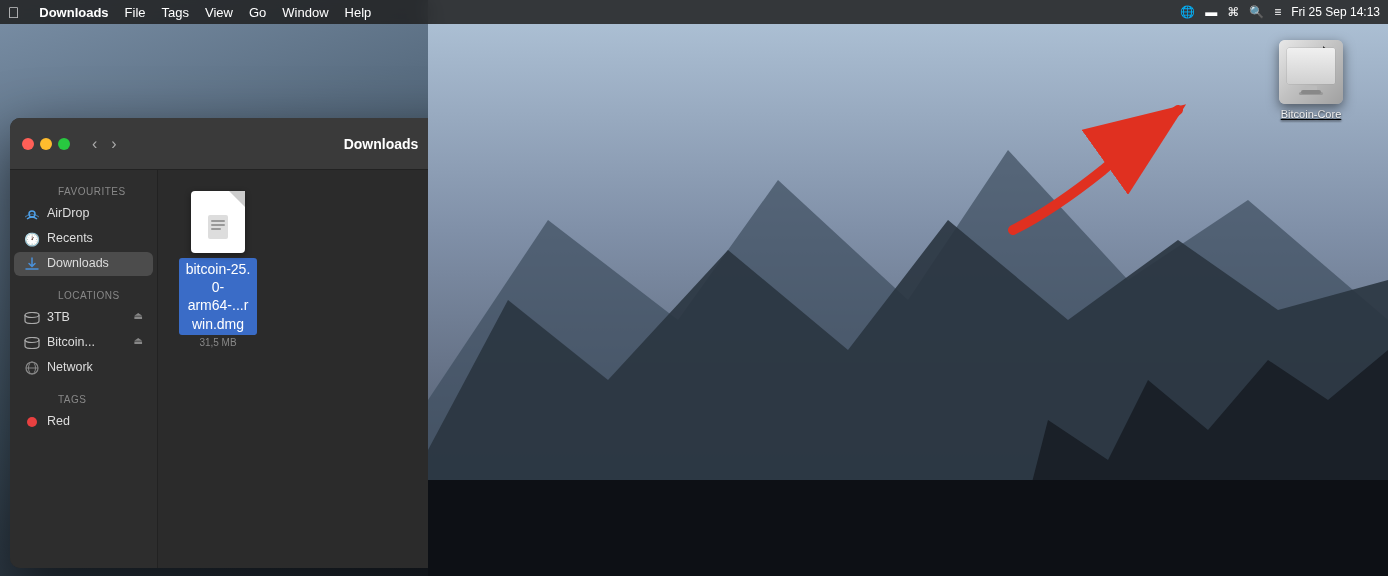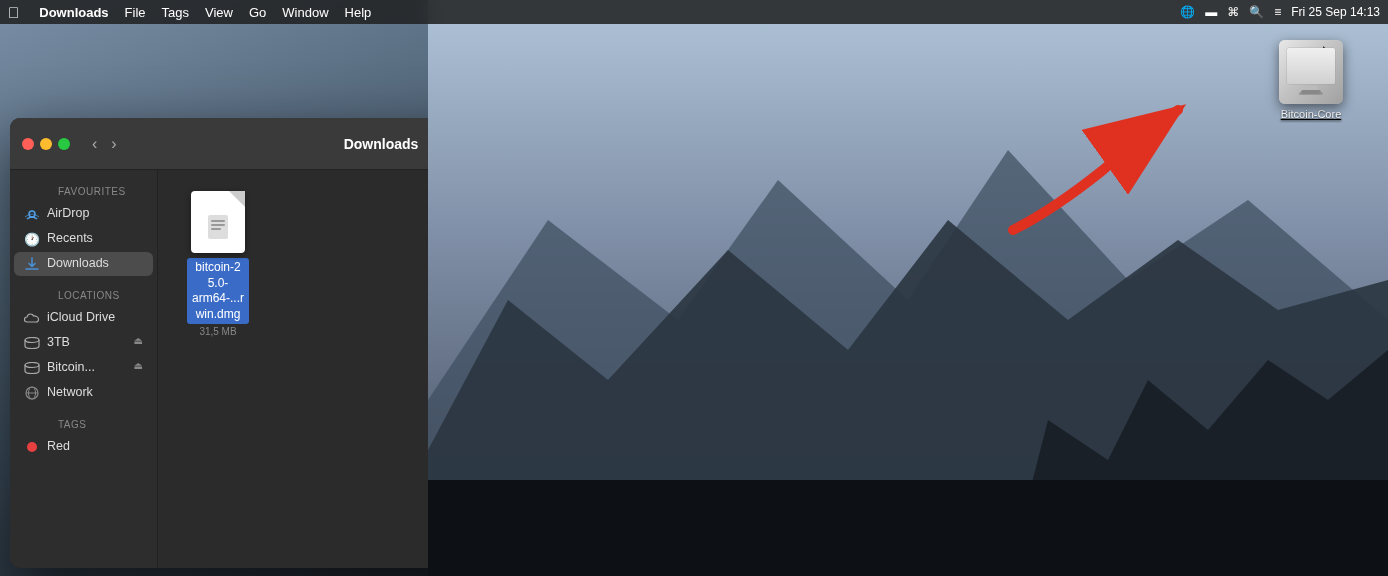--- a/index.html
+++ b/index.html
@@ -242,27 +242,27 @@
     .dmg-icon-inner {
       color: #555;
       font-size: 11px;
       text-align: center;
       padding: 8px;
       padding-top: 16px;
     }
     .file-name-badge {
       background: #3a6cc7;
       color: white;
-      font-size: 12px;
+      font-size: 14px;
       text-align: center;
       padding: 2px 4px;
       border-radius: 3px;
       margin-top: 4px;
       line-height: 1.3;
-      width: 62px;
+      width: 78px;
       word-break: break-all;
     }
     .file-size {
       color: #888;
       font-size: 10px;
       margin-top: 2px;
     }
 
     
     .desktop-icon {
@@ -496,28 +496,20 @@
             <svg width="14" height="14" viewBox="0 0 14 14" fill="none">
               <path d="M7 1 L7 9 M4 6.5 L7 9.5 L10 6.5" stroke="#4a90d9" stroke-width="1.5" stroke-linecap="round"></path>
               <line x1="1" y1="12" x2="13" y2="12" stroke="#4a90d9" stroke-width="1.5" stroke-linecap="round"></line>
             </svg>
           </span>
           <span class="sidebar-item-label">Downloads</span>
         </div>
 
         <div class="sidebar-section-label" style="margin-top:8px;">Locations</div>
 
-        <div class="sidebar-item">
-          <span class="sidebar-icon" style="color:#aaa;">
-            <svg width="16" height="10" viewBox="0 0 16 10" fill="none">
-              <path d="M3 9 Q0.5 9 0.5 6.5 Q0.5 4 3 4 Q3.5 1 6.5 1 Q9 1 9.5 3 Q11 2.5 12.5 3.5 Q14.5 4 14.5 6.5 Q14.5 9 12 9 Z" stroke="#aaa" stroke-width="1.2" fill="none"></path>
-            </svg>
-          </span>
-          <span class="sidebar-item-label">iCloud Drive</span>
-        </div>
 
         <div class="sidebar-item">
           <span class="sidebar-icon" style="color:#aaa;">
             <svg width="16" height="12" viewBox="0 0 16 12" fill="none">
               <ellipse cx="8" cy="3" rx="7" ry="2.5" stroke="#aaa" stroke-width="1.2" fill="none"></ellipse>
               <path d="M1 3 L1 9 Q1 11.5 8 11.5 Q15 11.5 15 9 L15 3" stroke="#aaa" stroke-width="1.2" fill="none"></path>
             </svg>
           </span>
           <span class="sidebar-item-label">3TB</span>
           <span class="eject-icon">⏏</span>

